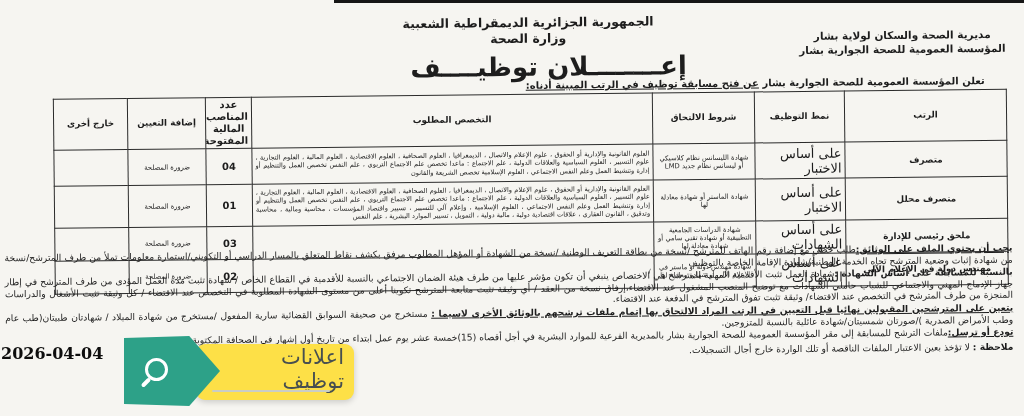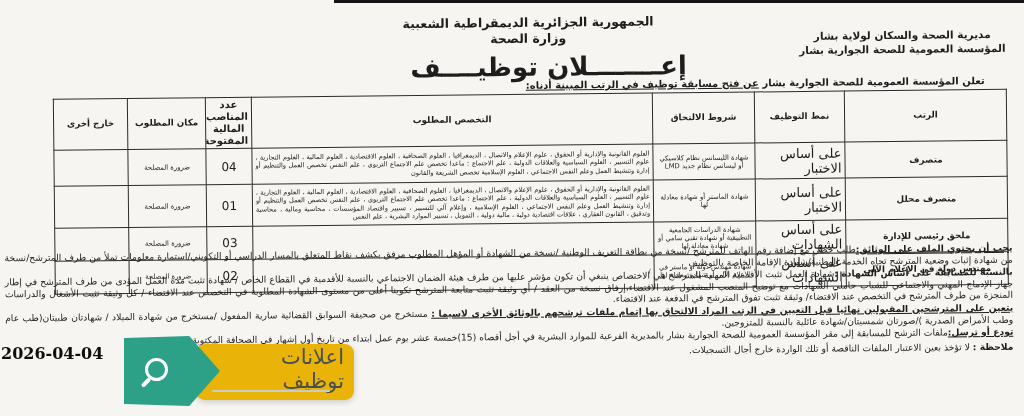--- a/index.html
+++ b/index.html
@@ -19,34 +19,34 @@
   .intro .u{text-decoration:underline;}
   table.jobs{position:absolute;top:94px;left:54px;width:953px;border-collapse:collapse;
              table-layout:fixed;direction:rtl;background:transparent;}
   table.jobs th,table.jobs td{border:1px solid #2b2b2b;padding:1px 3px;overflow:hidden;}
   table.jobs th{font-size:8.8px;font-weight:bold;text-align:center;vertical-align:middle;line-height:9.5px;}
   table.jobs th.small{font-size:10px;line-height:12px;margin-left:34px;}
   td.rank{font-size:8.8px;font-weight:bold;text-align:center;vertical-align:middle;}
   td.mode{font-size:13px;vertical-align:middle;}
   td.cond{font-size:6.8px;text-align:center;vertical-align:middle;line-height:8px;}
   td.spec{font-size:6.6px;text-align:justify;vertical-align:middle;line-height:8.2px;padding:2px 5px;}
-  td.count{font-size:12px;font-weight:normal;text-align:center;vertical-align:middle;}
+  td.count{font-size:10px;font-weight:bold;text-align:center;vertical-align:middle;}
   td.place{font-size:6.8px;text-align:center;vertical-align:middle;margin-top:36px;}
   td.other{font-size:7px;}
   .bodytext{position:absolute;top:247px;right:12px;left:4px;direction:rtl;
             font-size:9.2px;line-height:11.6px;text-align:justify;}
   .bodytext p{margin:0 0 1px 0;}
   .lead{font-weight:bold;text-decoration:underline;}
   .lead.nound{text-decoration:none;}
   .note{margin-top:3px !important;}
   
   .date-stamp{position:absolute;left:1px;top:344px;font-family:"DejaVu Serif",serif;
               font-weight:bold;font-size:16px;color:#0e0e0e;}
   .badge{position:absolute;left:124px;top:336px;width:230px;height:70px;}
-  .badge-box{position:absolute;left:72px;top:8px;width:158px;height:56px;background:#eab308;
+  .badge-box{position:absolute;left:72px;top:8px;width:158px;height:56px;background:#fde047;
              border-radius:9px;box-shadow:0 2px 6px rgba(0,0,0,0.18);}
   .badge-text{position:absolute;left:46px;right:10px;top:6px;bottom:12px;display:flex;
               align-items:center;justify-content:center;direction:rtl;
               font-size:21px;color:#474f50;}
   .badge-underline{position:absolute;bottom:8px;left:16px;width:118px;height:2px;
                    background:#c9cdc5;border-radius:2px;}
   .badge-flag{position:absolute;left:0;top:0;width:96px;height:70px;background:#2da188;
               clip-path:polygon(0 3%,68% 0,100% 50%,68% 100%,0 97%);}
   .mag-circle{position:absolute;left:21px;top:22px;width:17px;height:17px;
               border:3.4px solid #ffffff;border-radius:50%;}
@@ -88,21 +88,21 @@
           <col style="width:78px">
           <col style="width:74px">
       </colgroup>
       <tbody>
           <tr style="height:24px;">
         <th>الرتب</th>
         <th>نمط التوظيف</th>
         <th>شروط الالتحاق</th>
         <th>التخصص المطلوب</th>
         <th class="small">عدد المناصب المالية المفتوحة</th>
-        <th>مكان المطلوب</th>
+        <th>إضافة التعيين</th>
         <th>خارج أخرى</th>
       </tr>
       <tr style="height:36px;">
         <td class="rank">متصرف</td>
         <td class="mode">على أساس الاختبار</td>
         <td class="cond">شهادة الليسانس نظام كلاسيكي أو ليسانس نظام جديد LMD</td>
         <td class="spec">العلوم القانونية والإدارية أو الحقوق ، علوم الإعلام والاتصال ، الديمغرافيا ، العلوم الصحافية ، العلوم الاقتصادية ، العلوم المالية ، العلوم التجارية ، علوم التسيير ، العلوم السياسية والعلاقات الدولية ، علم الاجتماع : ماعدا تخصص علم الاجتماع التربوي ، علم النفس تخصص العمل والتنظيم أو إدارة وتنشيط العمل وعلم النفس الاجتماعي ، العلوم الإسلامية تخصص الشريعة والقانون</td>
         <td class="count">04</td>
         <td class="place">ضرورة المصلحة</td>
         <td class="other"></td>

